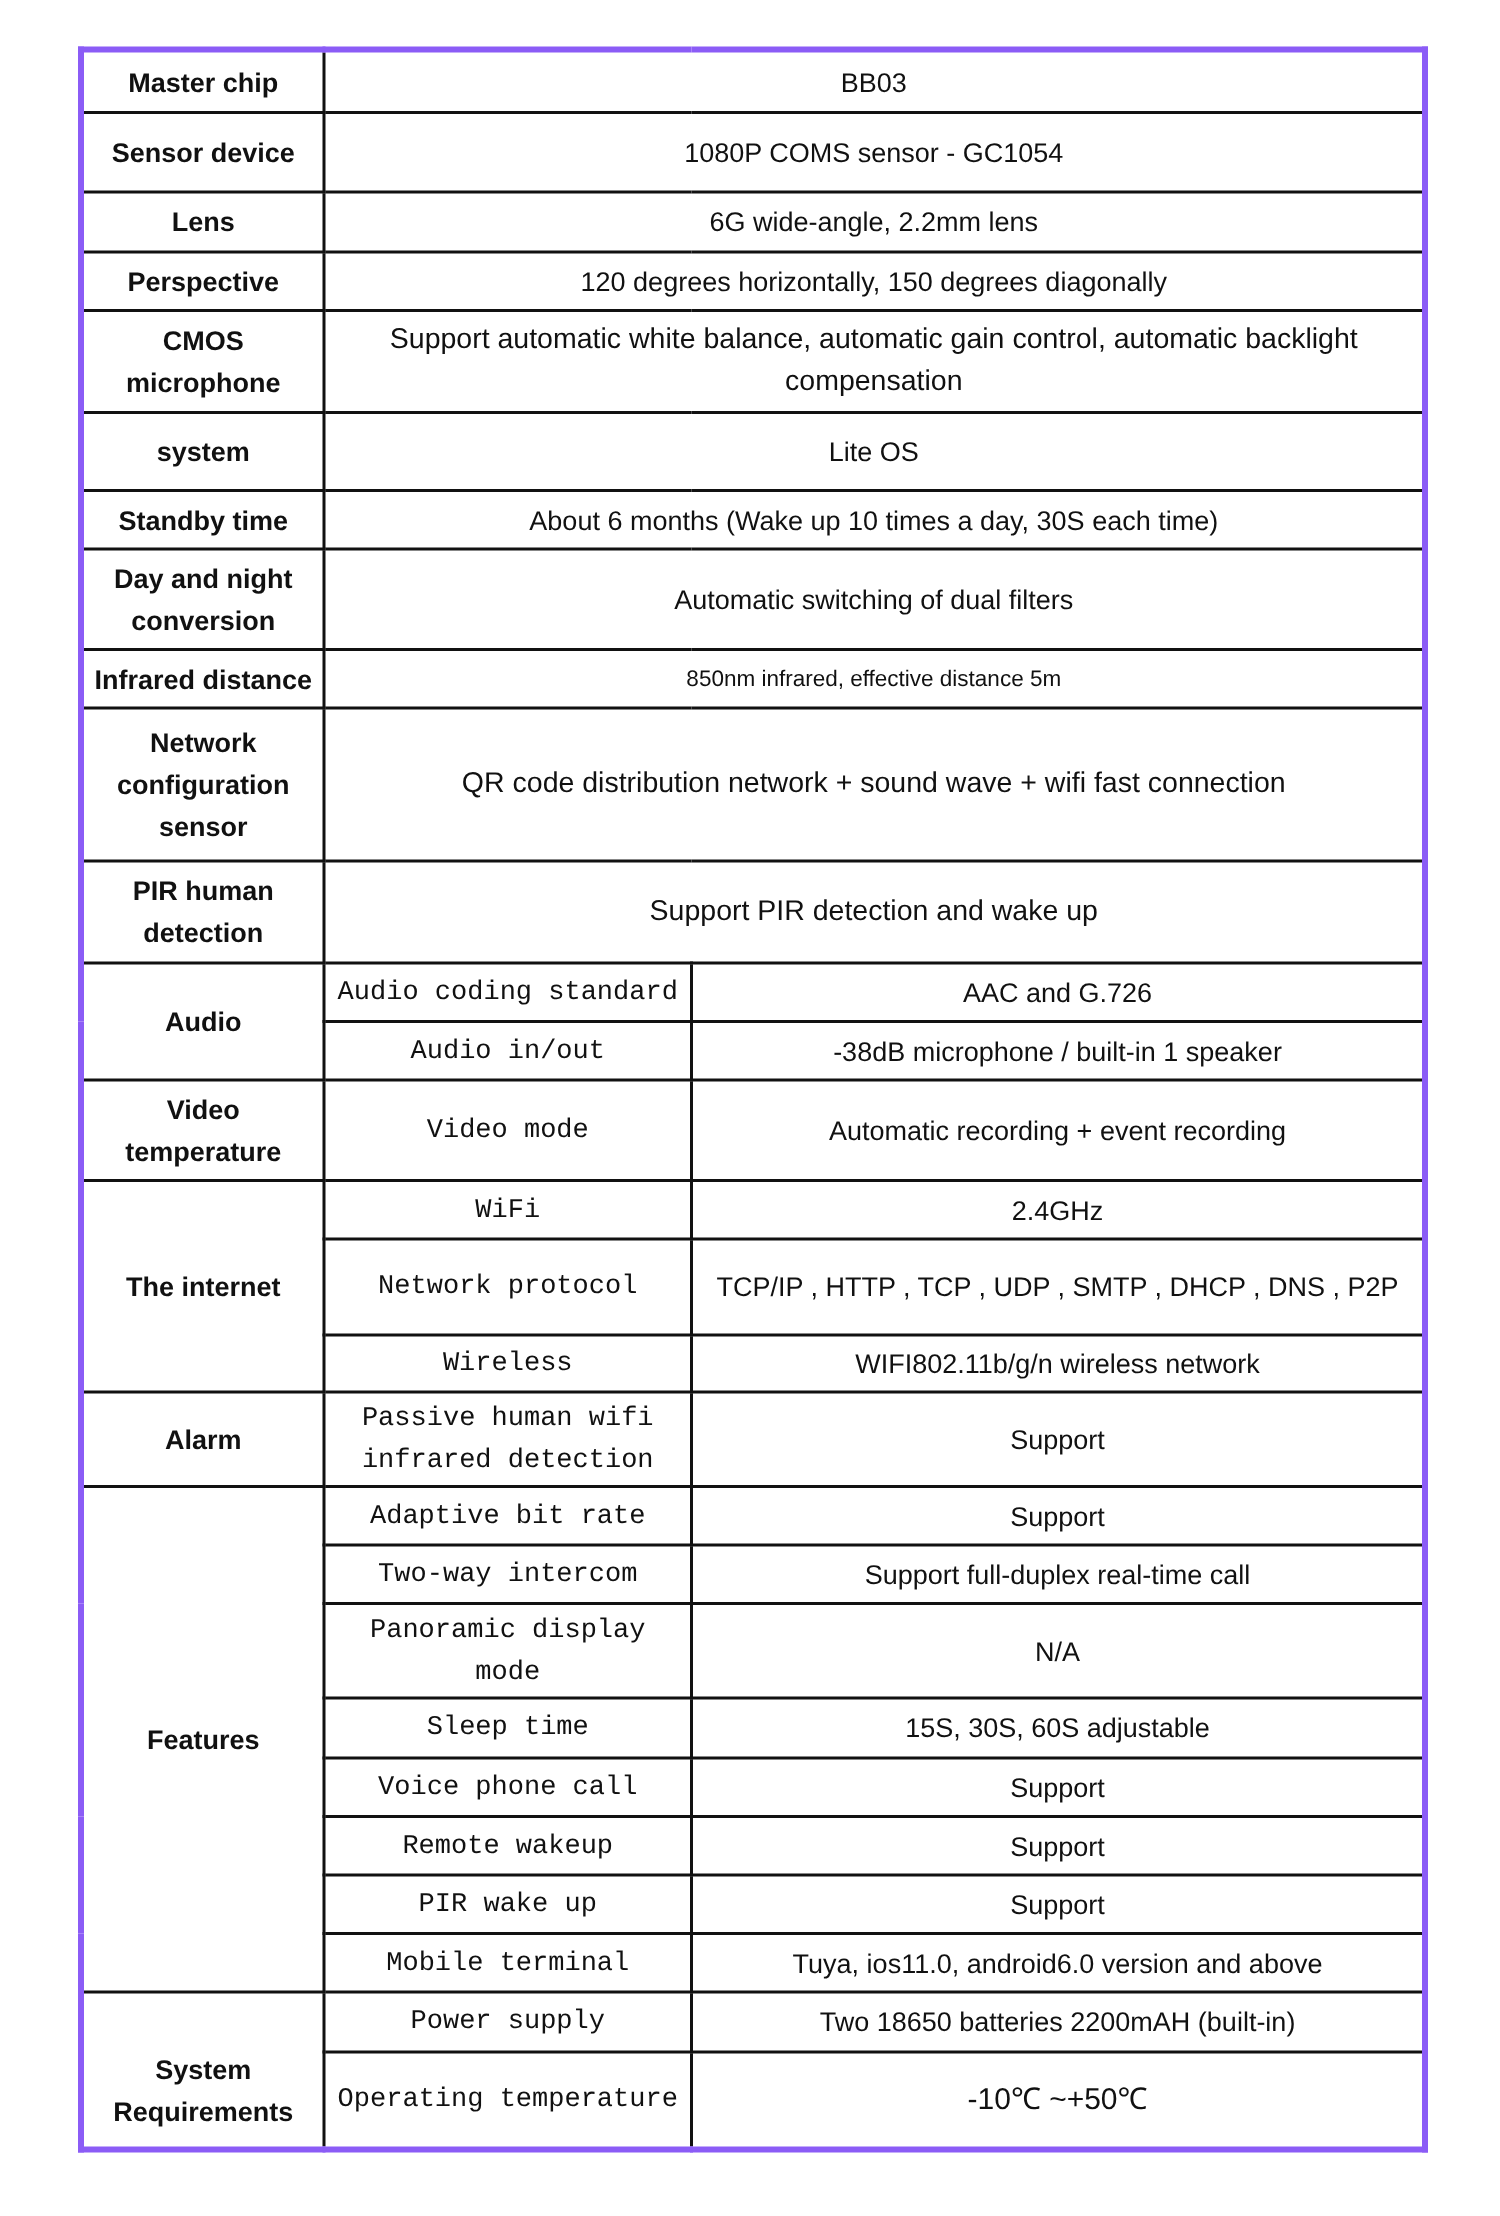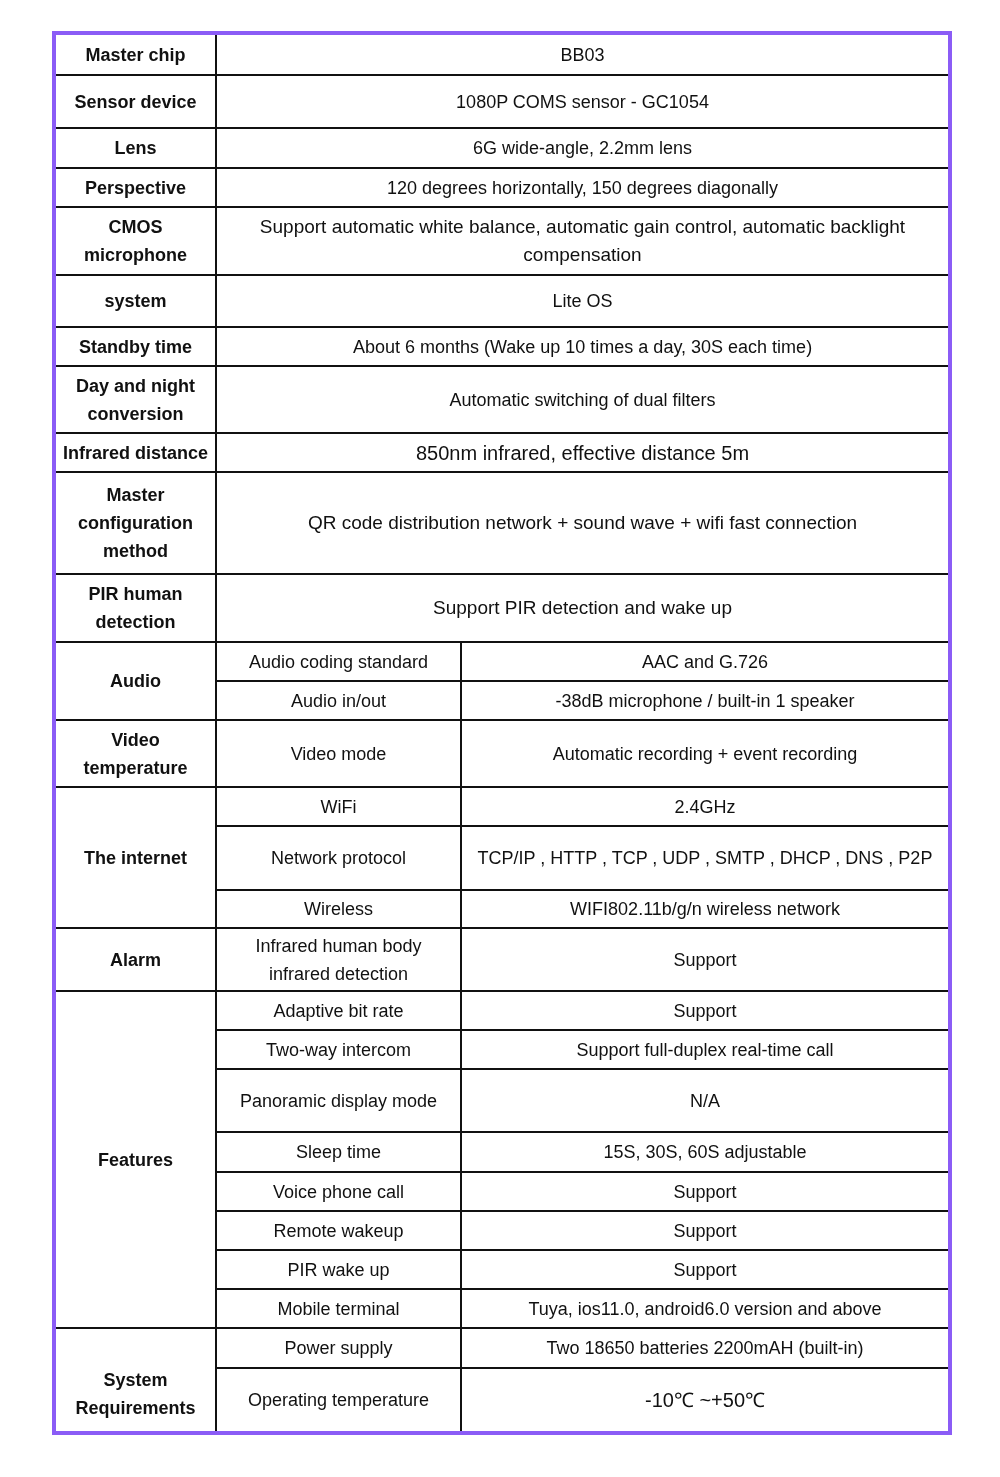--- a/index.html
+++ b/index.html
@@ -7,21 +7,21 @@
   table.spec {
     position:absolute; left:52px; top:31px; width:896px;
     border-collapse:collapse; table-layout:fixed;
     border:4px solid #8b5cf6;
   }
   table.spec td {
     border:2px solid #111; text-align:center; vertical-align:middle;
     padding:2px 8px; font-size:18px; line-height:28px;
   }
   td.key { font-weight:bold; font-size:17px; line-height:26px; }
-  td.sub { font-size:18px; }
+  td.sub { font-size:18px;font-family:Liberation Mono, monospace; }
   td.val { font-size:18px; }
   td.small { font-size:17px; }
 </style>
 </head>
 <body>
 
 <table class="spec">
   <colgroup>
     <col style="width:162px">
     <col style="width:245px">
@@ -55,24 +55,24 @@
     <tr style="height:39px">
       <td class="key">Standby time</td>
       <td class="val small" colspan="2">About 6 months (Wake up 10 times a day, 30S each time)</td>
     </tr>
     <tr style="height:67px">
       <td class="key">Day and night conversion</td>
       <td class="val small" colspan="2">Automatic switching of dual filters</td>
     </tr>
     <tr style="height:39px">
       <td class="key" style="padding:2px 2px">Infrared distance</td>
-      <td class="val" colspan="2" style="font-size:20px">850nm infrared, effective distance 5m</td>
+      <td class="val" colspan="2" style="font-size:15px">850nm infrared, effective distance 5m</td>
     </tr>
     <tr style="height:102px">
-      <td class="key">Master configuration method</td>
+      <td class="key">Network configuration sensor</td>
       <td class="val" colspan="2" style="font-size:19px">QR code distribution network + sound wave + wifi fast connection</td>
     </tr>
     <tr style="height:68px">
       <td class="key">PIR human detection</td>
       <td class="val" colspan="2" style="font-size:19px">Support PIR detection and wake up</td>
     </tr>
 
     <tr style="height:39px">
       <td class="key" rowspan="2">Audio</td>
       <td class="sub">Audio coding standard</td>
@@ -98,21 +98,21 @@
       <td class="sub">Network protocol</td>
       <td class="val">TCP/IP , HTTP , TCP , UDP , SMTP , DHCP , DNS , P2P</td>
     </tr>
     <tr style="height:38px">
       <td class="sub">Wireless</td>
       <td class="val">WIFI802.11b/g/n wireless network</td>
     </tr>
 
     <tr style="height:63px">
       <td class="key">Alarm</td>
-      <td class="sub">Infrared human body infrared detection</td>
+      <td class="sub">Passive human wifi infrared detection</td>
       <td class="val">Support</td>
     </tr>
 
     <tr style="height:39px">
       <td class="key" rowspan="8">Features</td>
       <td class="sub">Adaptive bit rate</td>
       <td class="val">Support</td>
     </tr>
     <tr style="height:39px">
       <td class="sub">Two-way intercom</td>

